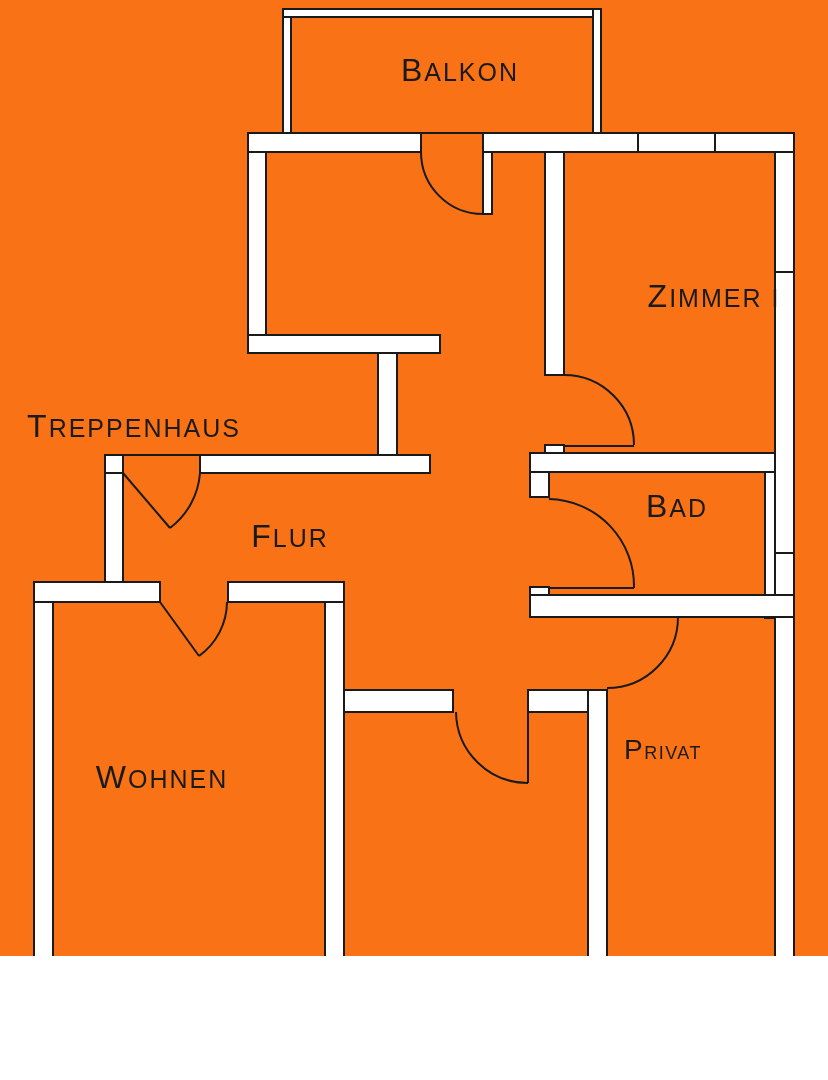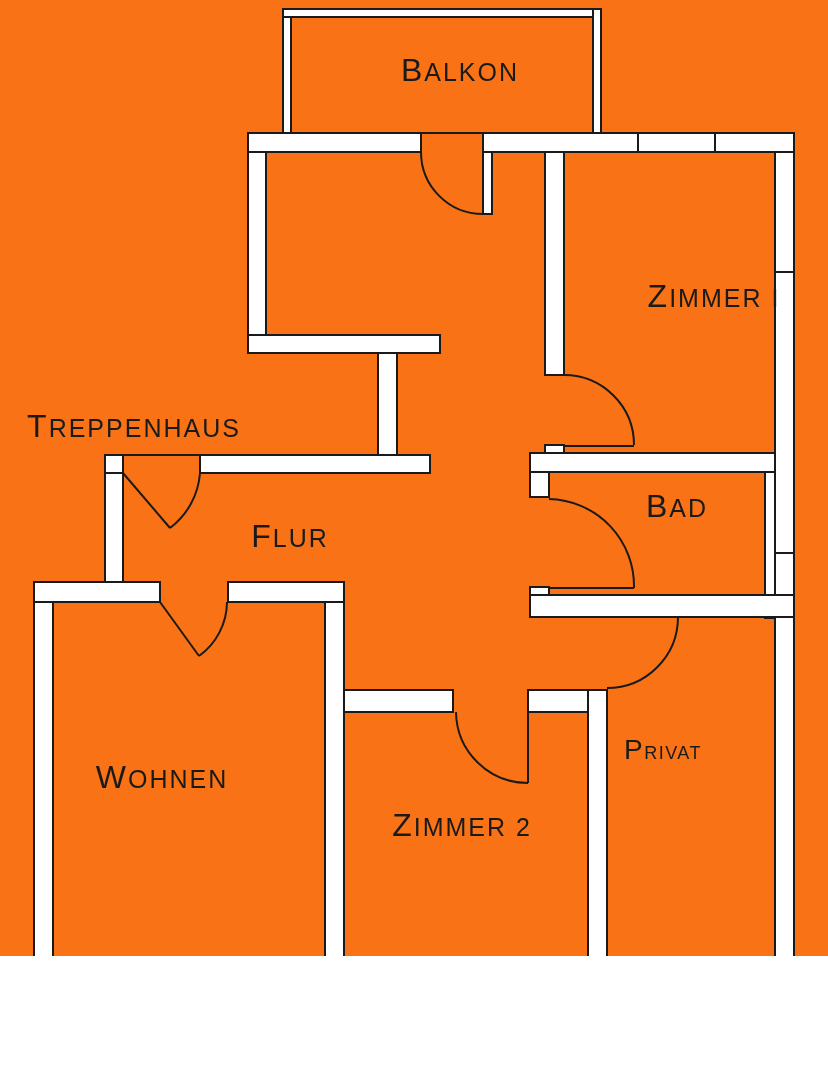--- a/index.html
+++ b/index.html
@@ -133,16 +133,15 @@
       </g>
     </g>
   </svg>
 
   <div class="room-label lbl-balkon">Balkon</div>
   <div class="room-label lbl-zimmer1">Zimmer I</div>
   <div class="room-label lbl-treppenhaus">Treppenhaus</div>
   <div class="room-label lbl-flur">Flur</div>
   <div class="room-label lbl-bad">Bad</div>
   <div class="room-label lbl-wohnen">Wohnen</div>
-  <div class="room-label lbl-zimmer2">Zimmer 2</div>
   <div class="room-label lbl-privat">Privat</div>
 
 </div>
 
 </body></html>

